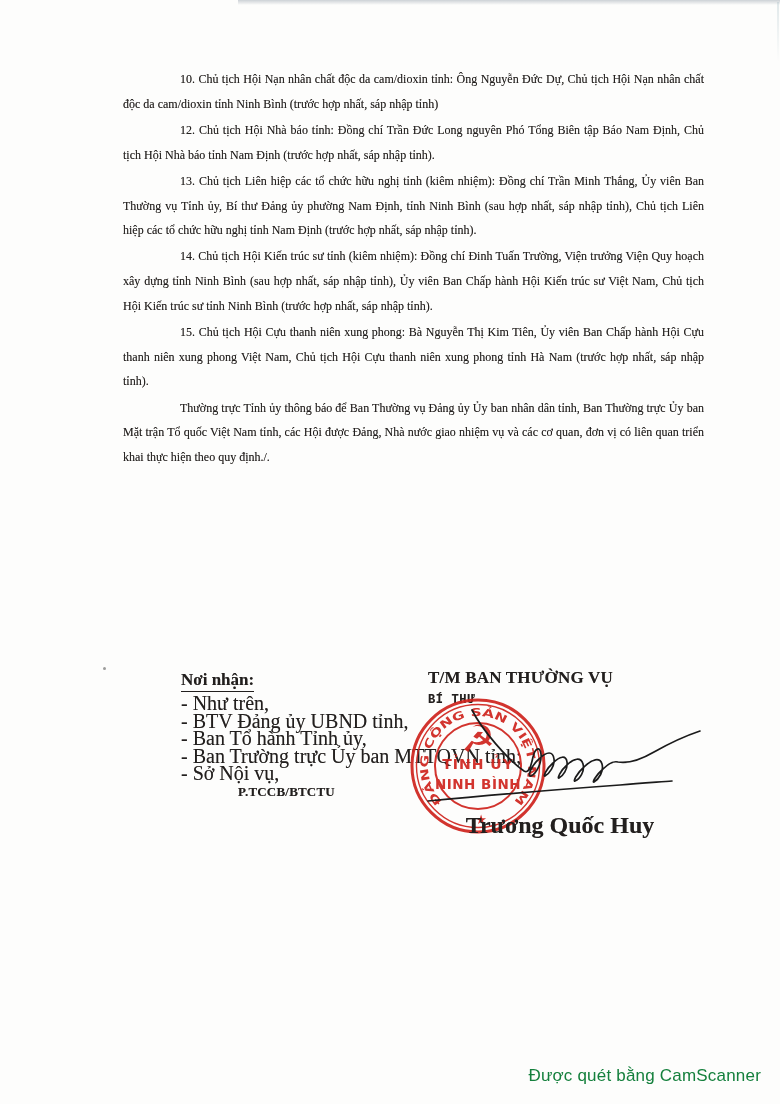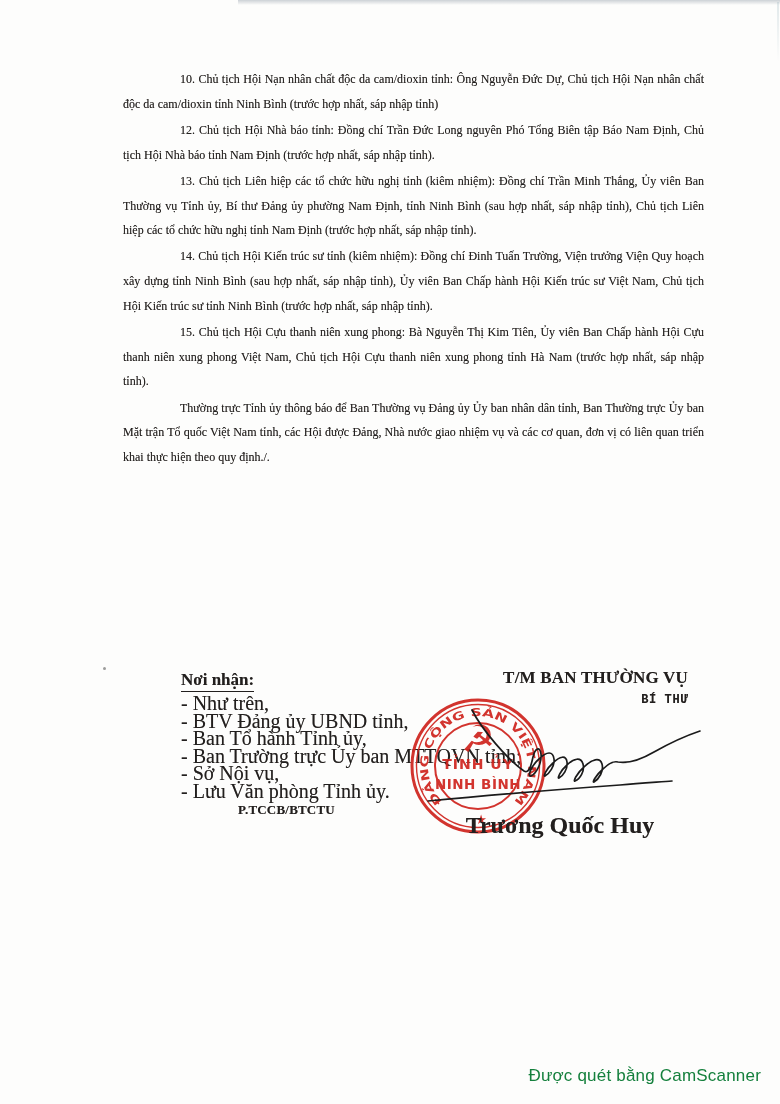--- a/index.html
+++ b/index.html
@@ -48,21 +48,21 @@
   }
   .recipients-list div{
     font-size:20px;line-height:17.6px;white-space:nowrap;
   }
   .clerk-code{
     font-size:13px;font-weight:bold;margin:1px 0 0 57px;letter-spacing:0.2px;
   }
   
   .sig-head{
     position:absolute;left:428px;top:666px;width:260px;
-    text-align:right;font-weight:bold;
+    text-align:left;font-weight:bold;
     text-shadow:0 0 0.5px rgba(35,28,22,0.45);
   }
   .sig-authority{font-size:17px;line-height:23px;letter-spacing:0.2px;}
   .sig-title{font-size:12px;line-height:22px;letter-spacing:0.6px;font-family:Liberation Mono, monospace;}
   .signer-name{
     position:absolute;left:460px;top:812px;width:200px;
     text-align:center;font-weight:bold;font-size:24px;
     text-shadow:0 0 0.5px rgba(35,28,22,0.45);
   }
   .seal-svg{
@@ -95,21 +95,20 @@
   </div>
 
   <div class="recipients">
     <div class="recipients-title">Nơi nhận:</div>
     <div class="recipients-list">
       <div>- Như trên,</div>
       <div>- BTV Đảng ủy UBND tỉnh,</div>
       <div>- Ban Tổ hành Tỉnh ủy,</div>
       <div>- Ban Trường trực Ủy ban MTTQVN tỉnh;</div>
       <div>- Sở Nội vụ,</div>
-      <div>- Lưu Văn phòng Tỉnh ủy.</div>
     </div>
     <div class="clerk-code">P.TCCB/BTCTU</div>
   </div>
 
   <div class="sig-head">
     <div class="sig-authority">T/M BAN THƯỜNG VỤ</div>
     <div class="sig-title">BÍ THƯ</div>
   </div>
 
   <svg class="seal-svg" viewBox="0 0 780 1104">

